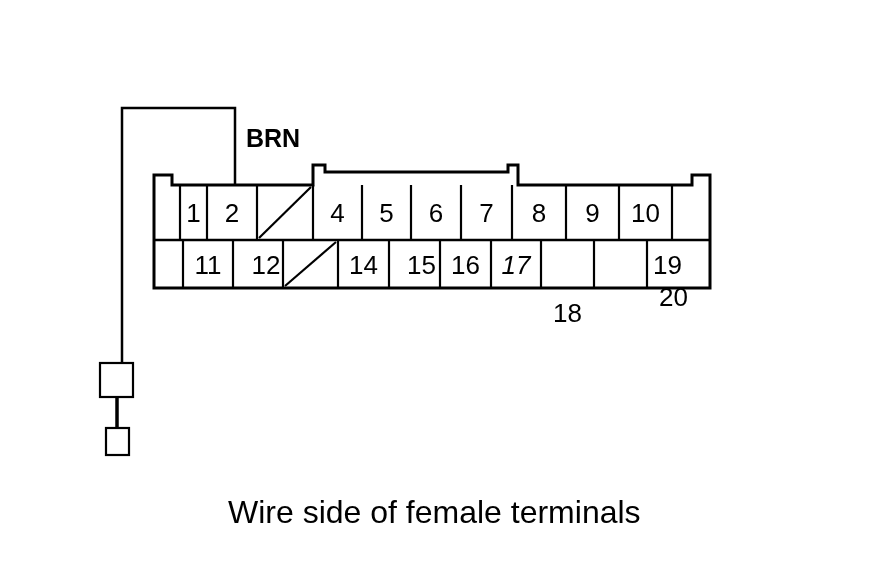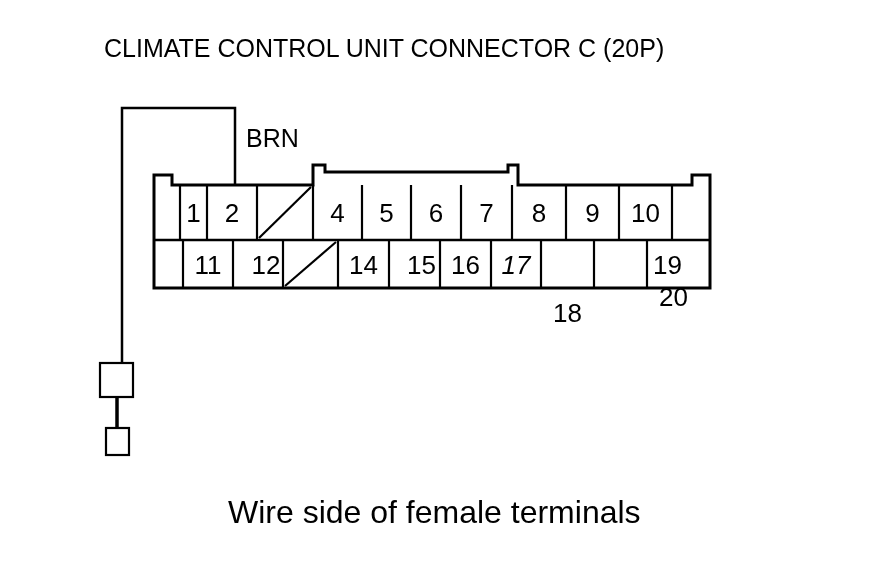--- a/index.html
+++ b/index.html
@@ -38,20 +38,21 @@
     white-space: nowrap;
     color: #000;
   }
   .wire-label {
     position: absolute;
     left: 246px;
     top: 124px;
     font-size: 25px;
     white-space: nowrap;
     color: #000;
+    font-weight: bold;
   }
 
   
   .drawing {
     position: absolute;
     left: 0;
     top: 0;
     width: 880px;
     height: 578px;
   }
@@ -65,21 +66,20 @@
     text-align: center;
     white-space: nowrap;
     pointer-events: none;
   }
 </style>
 </head>
 <body>
 
 <div id="page">
 
-  <div class="title">CLIMATE CONTROL UNIT CONNECTOR C (20P)</div>
 
   <div class="wire-label">BRN</div>
 
   <svg class="drawing" viewBox="0 0 880 578">
 
     <g>
       <path d="M 235 185 L 235 108 L 122 108 L 122 363" fill="none" stroke="#000000" stroke-width="2.5"></path>
 
       <path d="M 117 397 L 117 428" fill="none" stroke="#000000" stroke-width="3.5"></path>
     </g>

